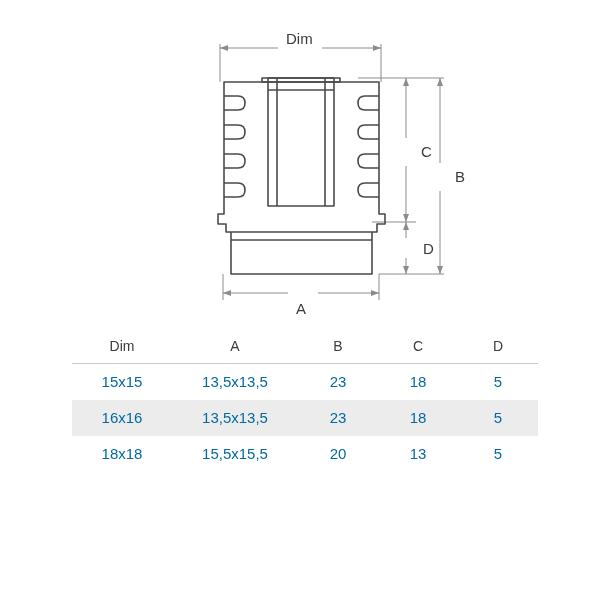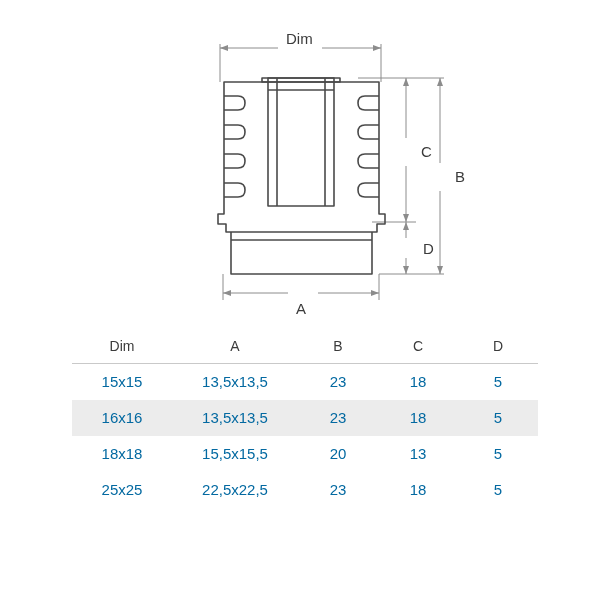--- a/index.html
+++ b/index.html
@@ -192,23 +192,16 @@
         <td>18</td>
         <td>5</td>
       </tr>
       <tr>
         <td>18x18</td>
         <td>15,5x15,5</td>
         <td>20</td>
         <td>13</td>
         <td>5</td>
       </tr>
-      <tr>
-        <td>25x25</td>
-        <td>22,5x22,5</td>
-        <td>23</td>
-        <td>18</td>
-        <td>5</td>
-      </tr>
     </tbody>
   </table>
 
 </div>
 
 </body></html>

